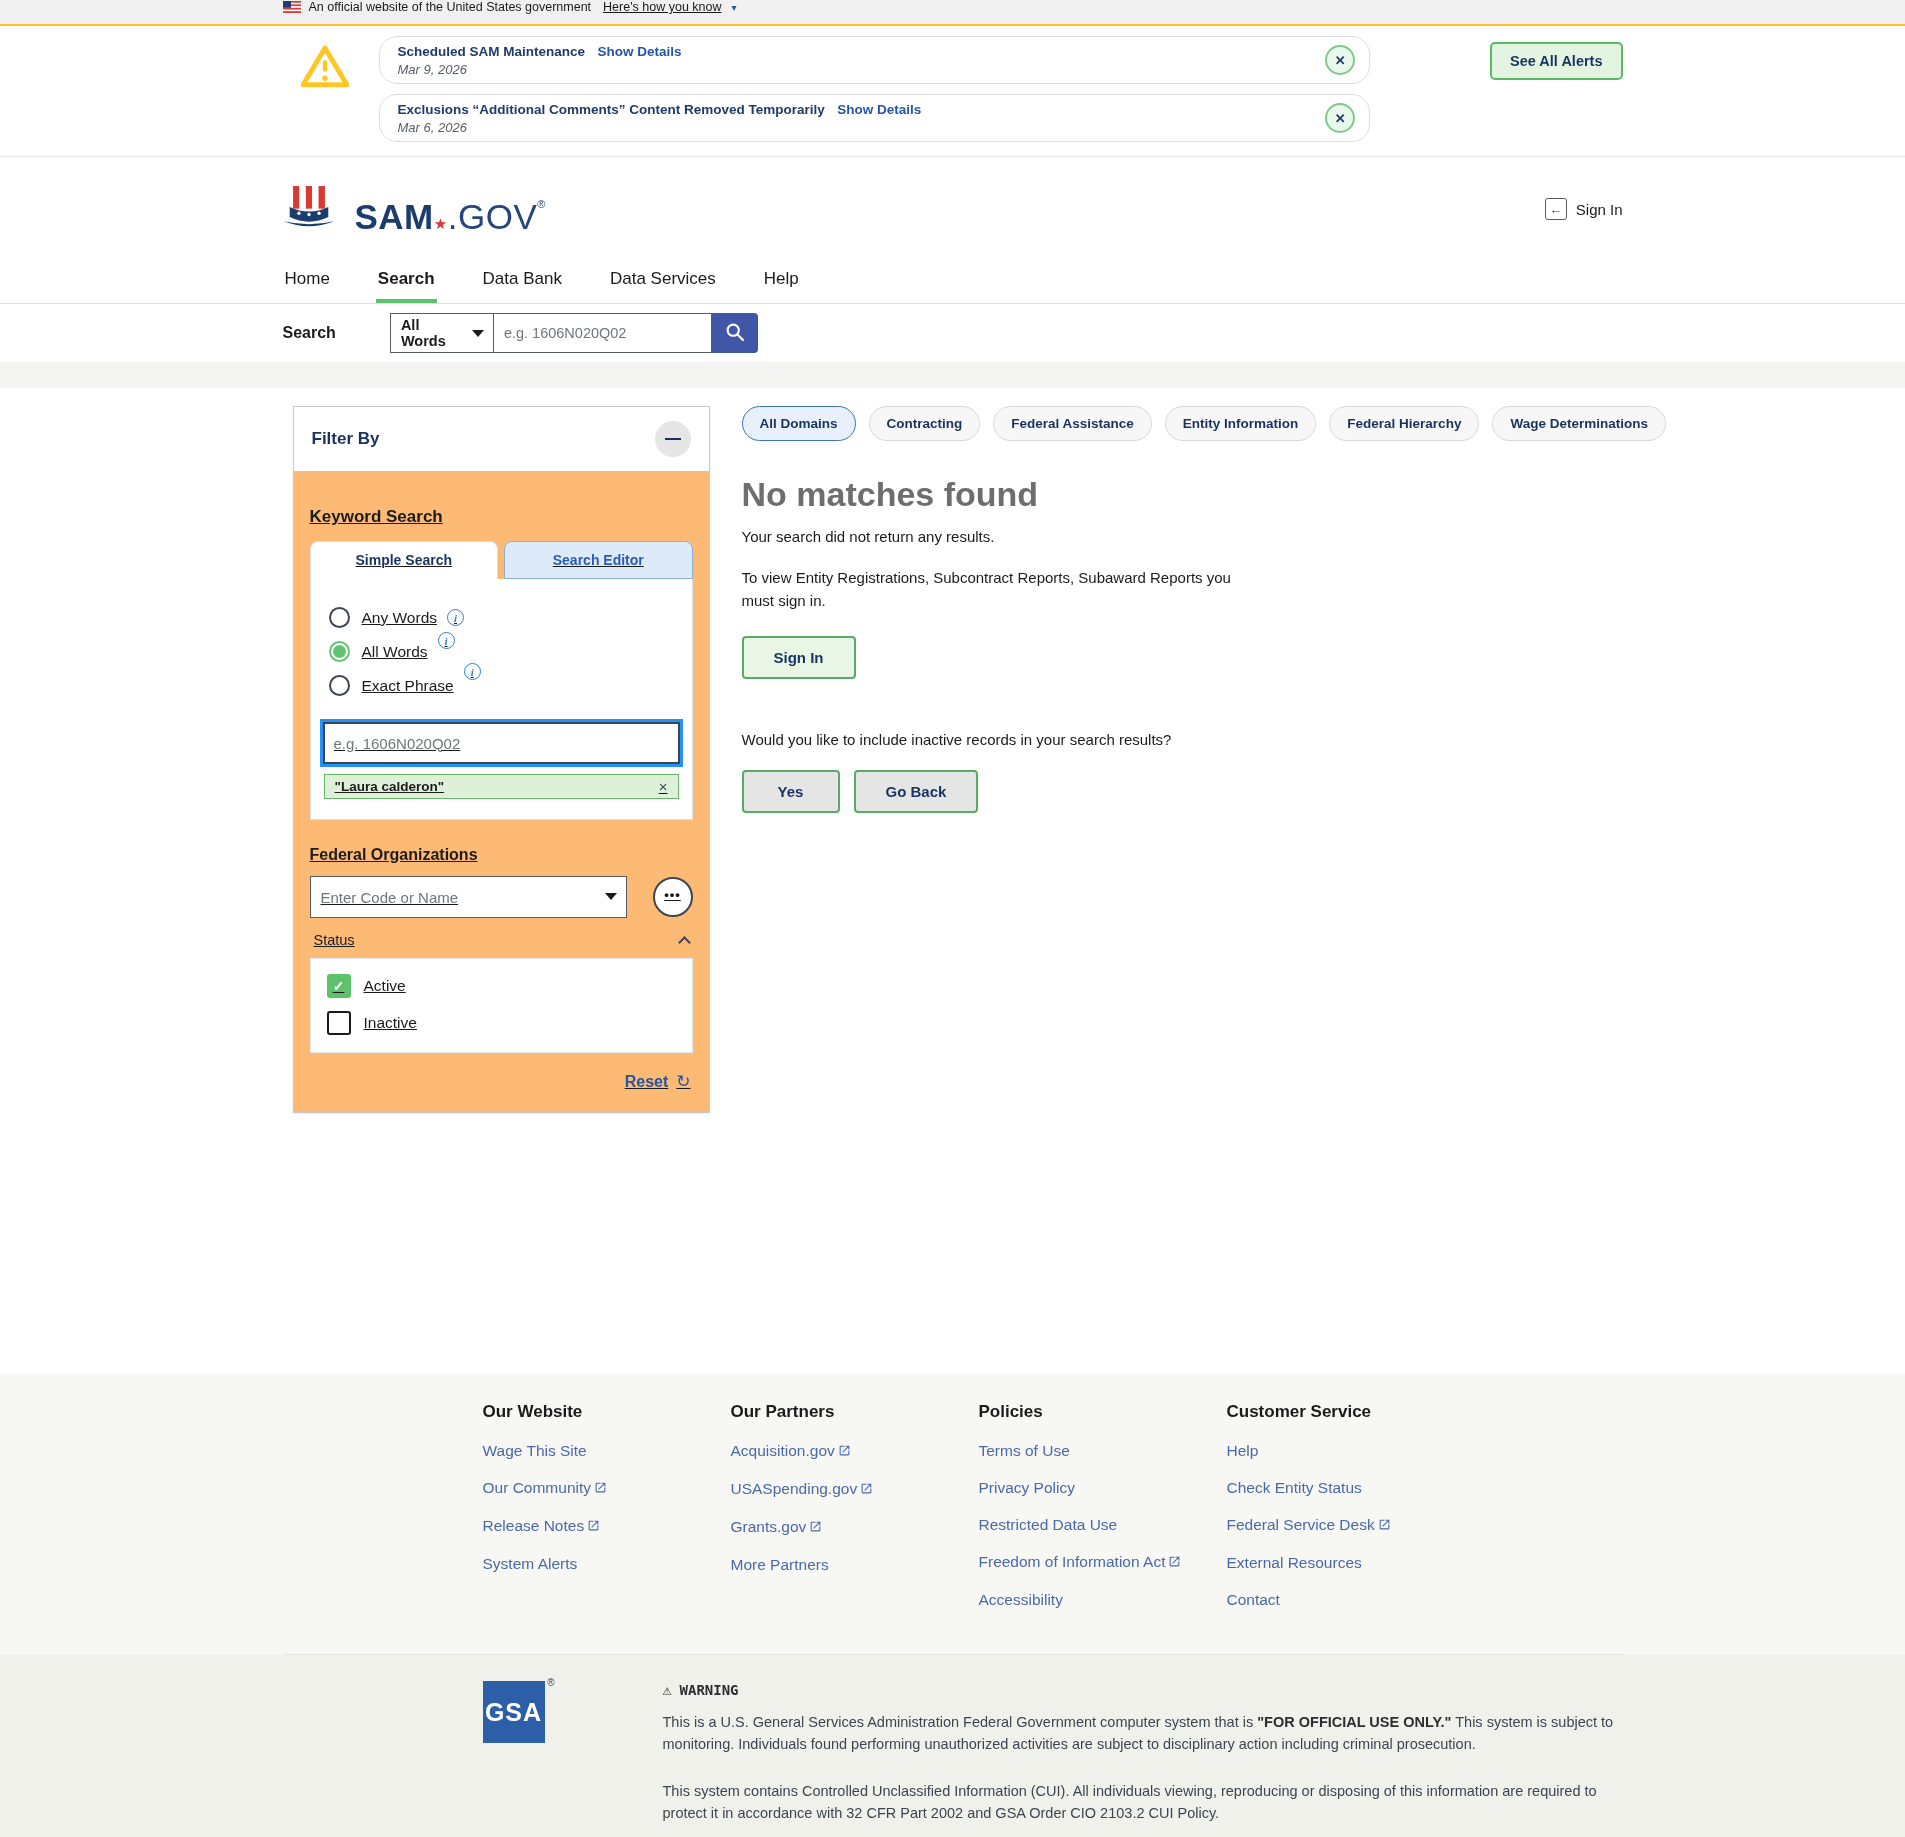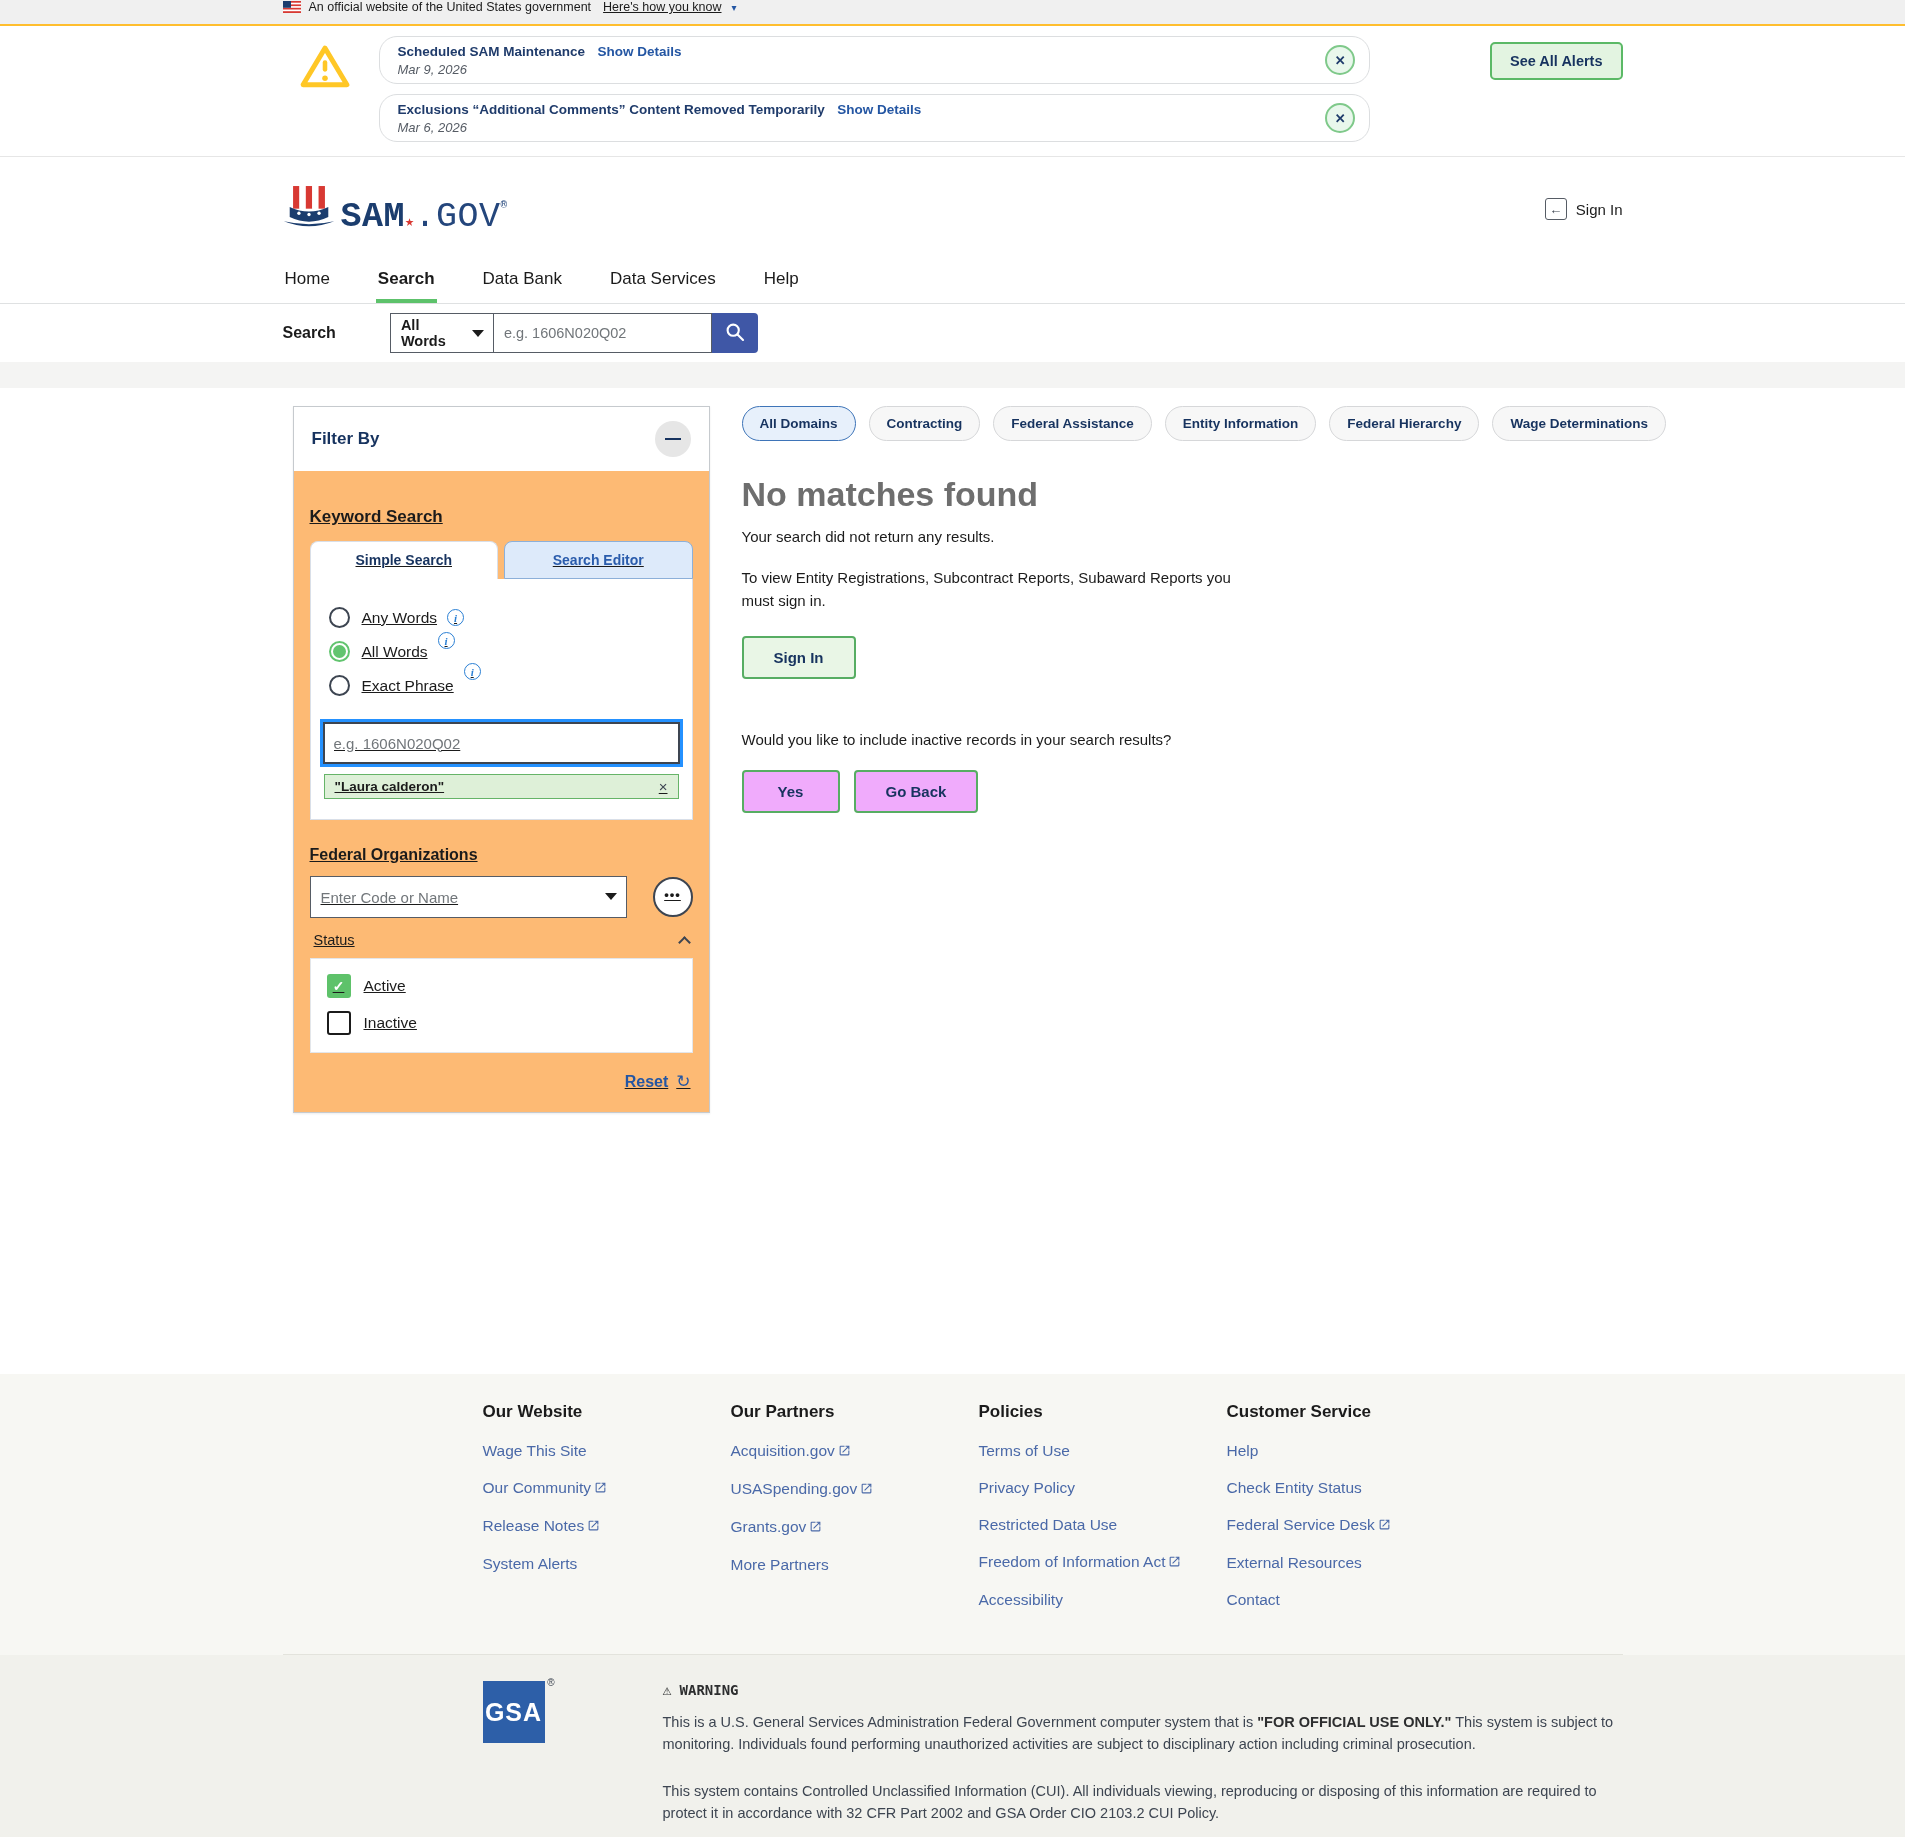--- a/index.html
+++ b/index.html
@@ -24,21 +24,21 @@
   .alert-title { font-size:13.5px; font-weight:bold; color:#1f3b6b; }
   .alert-link { font-size:13.5px; font-weight:bold; color:#2456a3; cursor:pointer; margin-left:8px; text-decoration:none; }
   .alert-date { font-size:13px; font-style:italic; color:#565c65; margin-top:2px; }
   .alert-close { position:absolute; right:14px; top:50%; transform:translateY(-50%); width:30px; height:30px; border-radius:50%;
     border:2px solid #7fc98a; background:#e9f7ec; color:#1f3b6b; font-size:13px; font-weight:bold; display:flex; align-items:center; justify-content:center; cursor:pointer; }
   .see-all-btn { margin-left:120px; margin-top:6px; background:#e3f4e1; border:2px solid #5bb966; border-radius:5px; color:#17335f;
     font-size:14.5px; font-weight:bold; padding:9px 18px; cursor:pointer; font-family:inherit; white-space:nowrap; }
 
   
   .site-header .container { height:104px; display:flex; align-items:center; justify-content:space-between; }
-  .brand { display:flex; align-items:flex-end; gap:6px; cursor:pointer;font-family:Liberation Mono, monospace; }
+  .brand { display:flex; align-items:flex-end; gap:20px; cursor:pointer; }
   .brand-text { font-size:35px; color:#1b3d6e; letter-spacing:.5px; line-height:1; }
   .brand-sam { font-weight:bold; }
   .brand-star { color:#d83933; font-size:15px; vertical-align:baseline; }
   .brand-gov { font-weight:normal; color:#24467c; }
   .brand-reg { font-size:11px; color:#24467c; vertical-align:top; }
   .signin-link { display:flex; align-items:center; gap:9px; font-size:15px; color:#1b1b1b; cursor:pointer; }
   .signin-box { width:22px; height:22px; border:1.5px solid #565c65; border-radius:3px; display:flex; align-items:center; justify-content:center; font-size:13px; color:#3d4551; }
 
   
   .main-nav { border-bottom:1px solid #dfe1e2; }
@@ -114,21 +114,21 @@
   
   .results-col { flex:1; padding-left:32px; }
   .pills { display:flex; gap:13px; flex-wrap:nowrap; }
   .pill { border-radius:20px; padding:9px 17px; font-size:13.5px; font-weight:bold; color:#17335f; background:#f7f7f7; border:1px solid #d6d7d9; cursor:pointer; white-space:nowrap; }
   .pill.active { background:#e7f0fb; border:1px solid #3e74b8; }
   .nm-title { font-size:34px; font-weight:bold; color:#6e6e6e; margin:34px 0 14px; }
   .nm-sub { font-size:15px; margin-bottom:22px; }
   .nm-note { font-size:15px; width:515px; line-height:1.5; margin-bottom:24px; }
   .btn-green-fill { background:#e9f6e6; border:2px solid #57ad63; border-radius:4px; color:#17335f; font-size:15px; font-weight:bold; padding:11px 30px; cursor:pointer; font-family:inherit; }
   .nm-question { font-size:15px; margin:52px 0 22px; }
-  .btn-outline { background:#f0abfc; border:2px solid #57ad63; border-radius:4px; color:#17335f; font-size:15px; font-weight:bold; padding:11px 30px; cursor:pointer; font-family:inherit; }
+  .btn-outline { background:#e5e5e5; border:2px solid #57ad63; border-radius:4px; color:#17335f; font-size:15px; font-weight:bold; padding:11px 30px; cursor:pointer; font-family:inherit; }
   .btn-pair { display:flex; gap:14px; }
   .btn-pair .btn-outline { min-width:98px; }
 
   
   .footer-light { background:#f7f7f3; }
   .footer-cols { display:flex; padding:28px 0 26px 200px; border-bottom:1px solid #e3e3dc; }
   .fcol { width:248px; }
   .fcol-head { font-size:17px; font-weight:bold; margin-bottom:20px; color:#1b1b1b; }
   .flink { display:block; font-size:15.5px; color:#4a69a8; margin-bottom:19px; cursor:pointer; text-decoration:none; }
   .footer-id { background:#f1f1ec; padding:26px 0 34px; }

